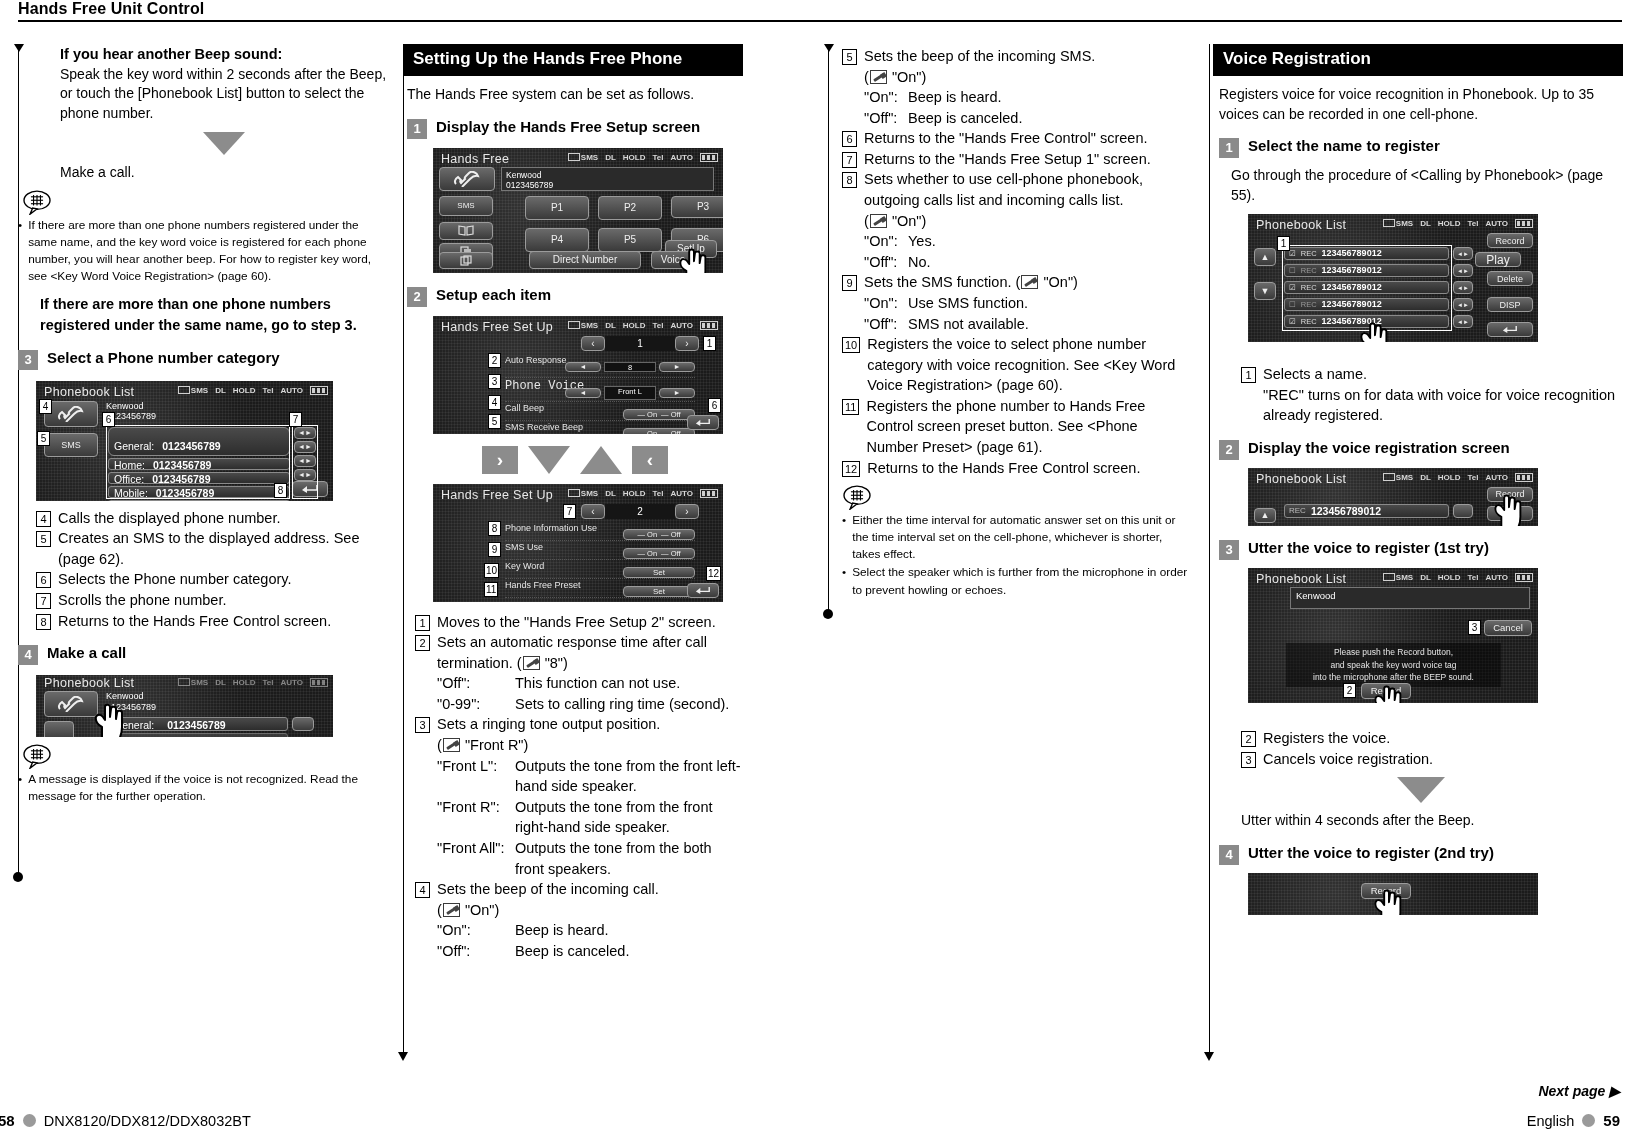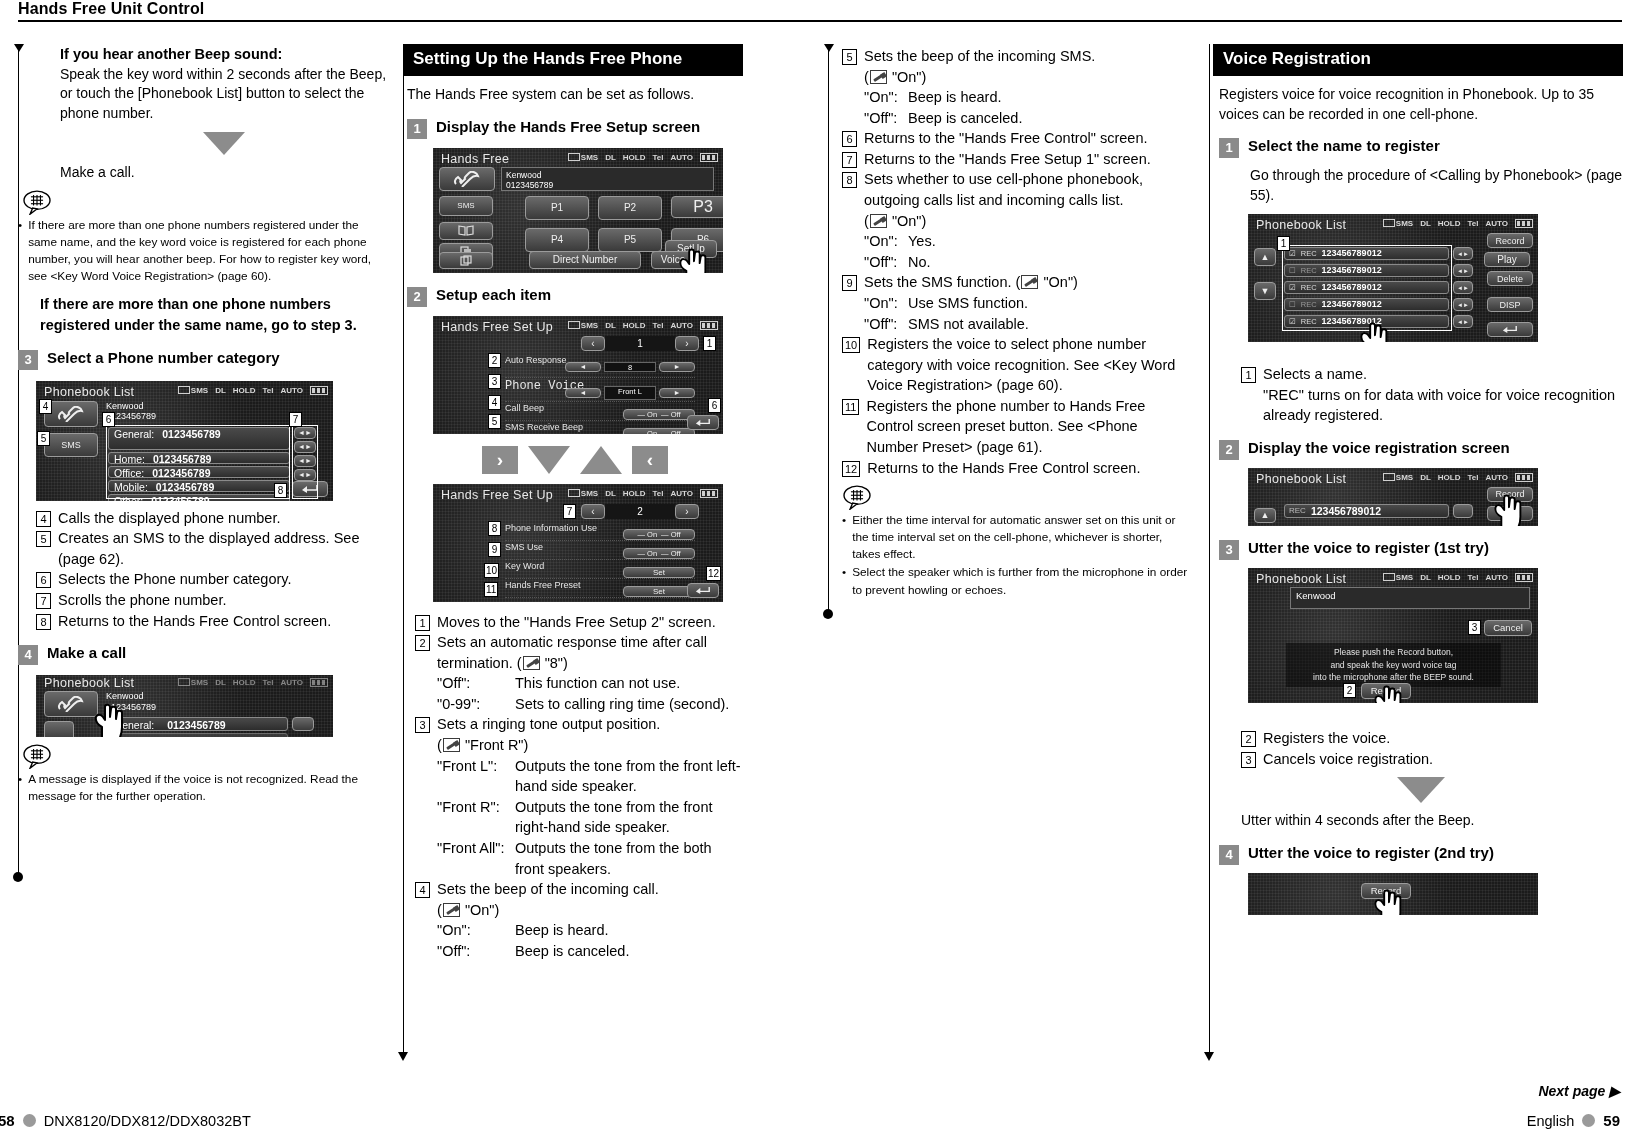--- a/index.html
+++ b/index.html
@@ -225,21 +225,21 @@
         </svg>
     </div>
     <div class="dev-btn" style="position:absolute;left:8px;top:52px;width:54px;height:24px;font-size:9px;">
         <span>SMS</span>
       </div>
     <div style="position:absolute;left:70px;top:20px;width:218px;font-size:9px;color:#fff;line-height:1.15;">
       <div>Kenwood</div>
       <div>0123456789</div>
     </div>
     <div id="c1rows" style="position:absolute;left:72px;top:46px;width:182px;">
-        <div class="dev-row" style="height: 23px; margin-bottom: 2px; padding: 0px 5px; line-height: 12px;"><span>General:</span><span style="margin-left:8px;font-weight:bold;">0123456789</span></div>
+        <div class="dev-row" style="height: 29px; margin-bottom: 2px; padding: 12px 5px; line-height: 12px; border-radius: 6px;"><span>General:</span><span style="margin-left:8px;font-weight:bold;">0123456789</span></div>
         <div class="dev-row" style="height: 12px; margin-bottom: 2px; padding: 0px 5px; line-height: 12px;"><span>Home:</span><span style="margin-left:8px;font-weight:bold;">0123456789</span></div>
         <div class="dev-row" style="height: 12px; margin-bottom: 2px; padding: 0px 5px; line-height: 12px;"><span>Office:</span><span style="margin-left:8px;font-weight:bold;">0123456789</span></div>
         <div class="dev-row" style="height: 12px; margin-bottom: 2px; padding: 0px 5px; line-height: 12px;"><span>Mobile:</span><span style="margin-left:8px;font-weight:bold;">0123456789</span></div>
         <div class="dev-row" style="height: 12px; margin-bottom: 2px; padding: 0px 5px; line-height: 12px;"><span>Other:</span><span style="margin-left:8px;font-weight:bold;">0123456789</span></div>
       </div>
     <div id="c1scroll" style="position:absolute;left:258px;top:46px;width:22px;">
         <div class="dev-btn" style="height: 12px; margin-bottom: 2px; font-size: 7px;">◄►</div>
         <div class="dev-btn" style="height: 12px; margin-bottom: 2px; font-size: 7px;">◄►</div>
         <div class="dev-btn" style="height: 12px; margin-bottom: 2px; font-size: 7px;">◄►</div>
         <div class="dev-btn" style="height: 12px; margin-bottom: 2px; font-size: 7px;">◄►</div>
@@ -386,21 +386,21 @@
       </div>
       <div class="dev-btn" style="position:absolute;left:6px;top:104px;width:54px;height:17px;">
         <svg width="12" height="11" viewBox="0 0 12 11">
             <rect x="1" y="2" width="7" height="8" fill="none" stroke="#ddd" stroke-width="1.2"></rect>
             <rect x="4" y="1" width="7" height="7" fill="none" stroke="#ddd" stroke-width="1.2"></rect>
           </svg>
       </div>
       <div id="hfpresets">
           <div class="dev-btn" style="position: absolute; left: 92px; top: 48px; width: 64px; height: 24px; font-size: 10px;">P1</div>
           <div class="dev-btn" style="position: absolute; left: 165px; top: 48px; width: 64px; height: 24px; font-size: 10px;">P2</div>
-          <div class="dev-btn" style="position: absolute; left: 238px; top: 48px; width: 64px; height: 22px; font-size: 16px;">P3</div>
+          <div class="dev-btn" style="position: absolute; left: 238px; top: 48px; width: 64px; height: 22px; font-size: 10px;">P3</div>
           <div class="dev-btn" style="position: absolute; left: 92px; top: 80px; width: 64px; height: 24px; font-size: 10px;">P4</div>
           <div class="dev-btn" style="position: absolute; left: 165px; top: 80px; width: 64px; height: 24px; font-size: 10px;">P5</div>
           <div class="dev-btn" style="position: absolute; left: 238px; top: 80px; width: 64px; height: 24px; font-size: 10px;">P6</div>
         </div>
       <div class="dev-btn" style="position:absolute;right:6px;top:92px;width:52px;height:18px;font-size:10px;">
           <span>SetUp</span>
         </div>
       <div class="dev-btn" style="position:absolute;left:96px;bottom:4px;width:112px;height:18px;font-size:10px;">
           <span>Direct Number</span>
         </div>
@@ -684,36 +684,36 @@
 
 <div class="col col4">
   <div class="banner">Voice Registration</div>
   <div style="padding-left:6px;">
     <div class="body-text" style="margin-top:9px;">Registers voice for voice recognition in Phonebook. Up to 35 voices can be recorded in one cell-phone.</div>
 
     <div class="step-row">
       <div class="step-num">1</div>
       <div class="step-title">Select the name to register</div>
     </div>
-    <div class="body-text" style="margin-left:31px;margin-top:8px;">Go through the procedure of &lt;Calling by Phonebook&gt; (page 55).</div>
+    <div class="body-text" style="margin-left:12px;margin-top:8px;">Go through the procedure of &lt;Calling by Phonebook&gt; (page 55).</div>
 
     <div class="dev" style="margin:8px 0 0 29px;width:290px;height:128px;">
       <div class="dev-title">Phonebook List</div>
       <div class="dev-status">
         <span><span class="env"></span><span>SMS</span></span>
         <span>DL</span>
         <span>HOLD</span>
         <span>Tel</span>
         <span>AUTO</span>
         <span class="bat"></span>
       </div>
       <div class="dev-btn" style="position:absolute;right:5px;top:19px;width:46px;height:15px;font-size:9px;">
           <span>Record</span>
         </div>
-      <div class="dev-btn" style="position:absolute;right:8px;top:38px;width:46px;height:15px;font-size:10px;">
+      <div class="dev-btn" style="position:absolute;right:17px;top:38px;width:46px;height:15px;font-size:12px;">
           <span>Play</span>
         </div>
       <div class="dev-btn" style="position:absolute;right:5px;top:57px;width:46px;height:15px;font-size:9px;">
           <span>Delete</span>
         </div>
       <div class="dev-btn" style="position:absolute;right:5px;top:83px;width:46px;height:15px;font-size:9px;">
           <span>DISP</span>
         </div>
       <div class="dev-btn" style="position:absolute;right:5px;bottom:5px;width:46px;height:15px;">
         <svg width="16" height="9" viewBox="0 0 18 10">

